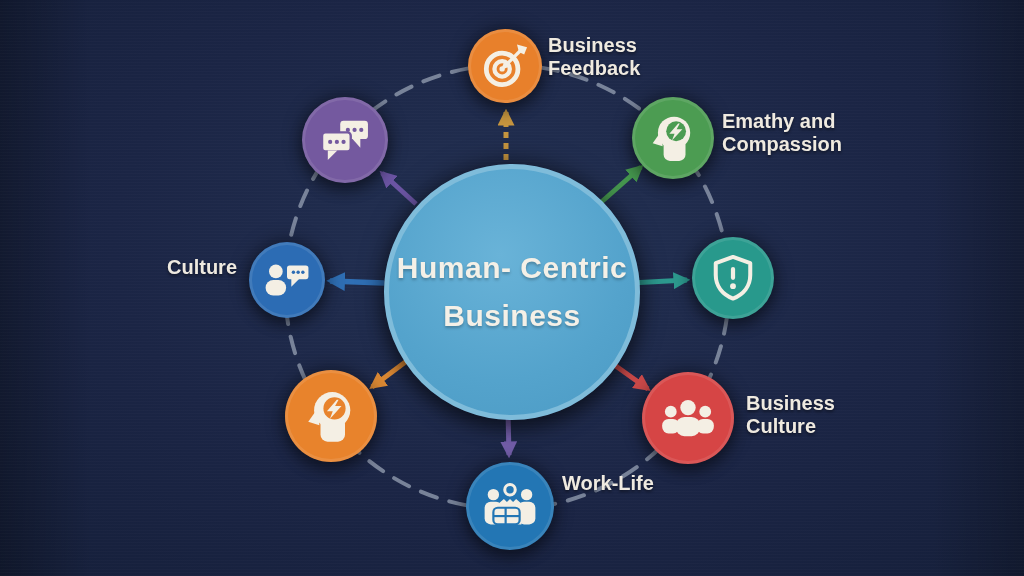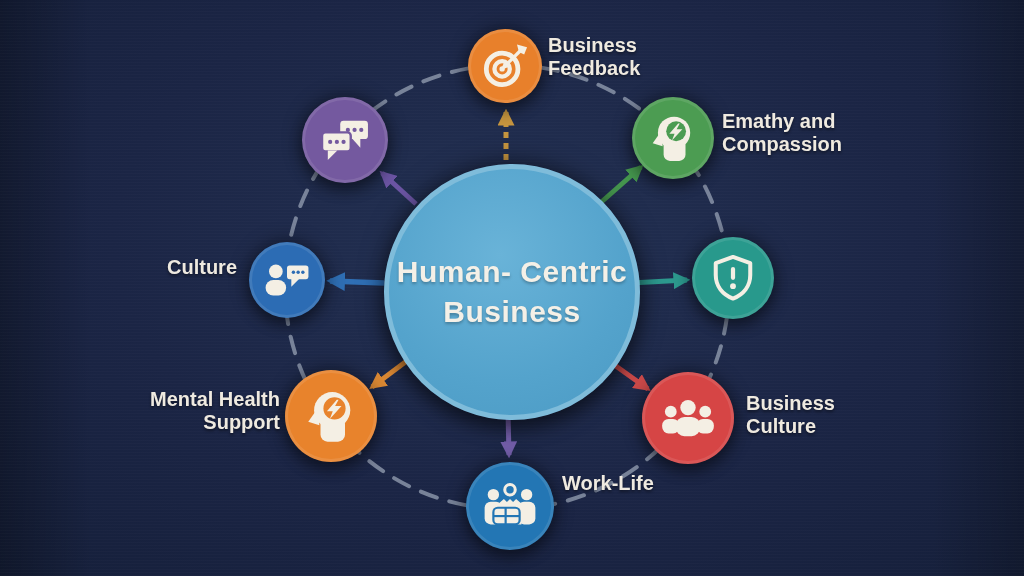--- a/index.html
+++ b/index.html
@@ -22,21 +22,21 @@
                inset 0 0 0 3px rgba(255,255,255,0.10);
   }
   .hub{
     position:absolute;border-radius:50%;
     display:flex;align-items:center;justify-content:center;text-align:center;
     background:radial-gradient(circle at 45% 35%, #69b3d8 0%, #54a3cc 60%, #4b9ac4 100%);
     border:5px solid #7fbcda;
     box-shadow:0 0 26px rgba(0,0,0,0.5), 0 10px 18px rgba(0,0,0,0.35);
   }
   .hub-text{
-    color:#f4f0e7;font-size:30px;font-weight:bold;line-height:40px;letter-spacing:.5px;
+    color:#f4f0e7;font-size:30px;font-weight:bold;line-height:48px;letter-spacing:.5px;
     text-shadow:0 2px 3px rgba(0,0,0,0.25);
   }
   .label{
     position:absolute;color:#efeae0;font-size:20px;font-weight:bold;line-height:23px;
     text-shadow:0 2px 3px rgba(0,0,0,0.45);white-space:nowrap;
   }
   .label.align-right{text-align:right;}
   .label span{display:block;}
 </style>
 </head>
@@ -162,24 +162,20 @@
   </div>
 
   <div class="node" style="left: 285px; top: 370px; width: 92px; height: 92px; background: rgb(232, 131, 44);">
     <svg width="56" height="56" viewBox="0 0 48 48">
       <circle cx="25" cy="19" r="15.5" fill="#F4EFE4"></circle>
       <polygon points="13,17 4.5,29 14,32" fill="#F4EFE4"></polygon>
       <rect x="15" y="25" width="21" height="21" rx="6" fill="#F4EFE4"></rect>
       <circle cx="27" cy="17.5" r="9.5" fill="#E8832C"></circle>
       <polygon points="29,10 20.5,20 25.5,20 23,26.5 33,15.5 27.5,15.5 30.5,10" fill="#F4EFE4"></polygon>
     </svg>
-  </div>
-  <div class="label align-right" style="left:80px;top:388px;width:200px;">
-    <span>Mental Health</span>
-    <span>Support</span>
   </div>
 
   <div class="node" style="left: 249px; top: 242px; width: 76px; height: 76px; background: rgb(44, 108, 180);">
     <svg width="48" height="38" viewBox="0 0 56 44">
       <circle cx="15" cy="12" r="8" fill="#F4EFE4"></circle>
       <rect x="3" y="22" width="24" height="18" rx="9" fill="#F4EFE4"></rect>
       <rect x="28" y="5" width="25" height="16" rx="3" fill="#F4EFE4"></rect>
       <polygon points="33,20 33,30 43,20" fill="#F4EFE4"></polygon>
       <circle cx="35.5" cy="13" r="2" fill="#2C6CB4"></circle>
       <circle cx="41" cy="13" r="2" fill="#2C6CB4"></circle>

